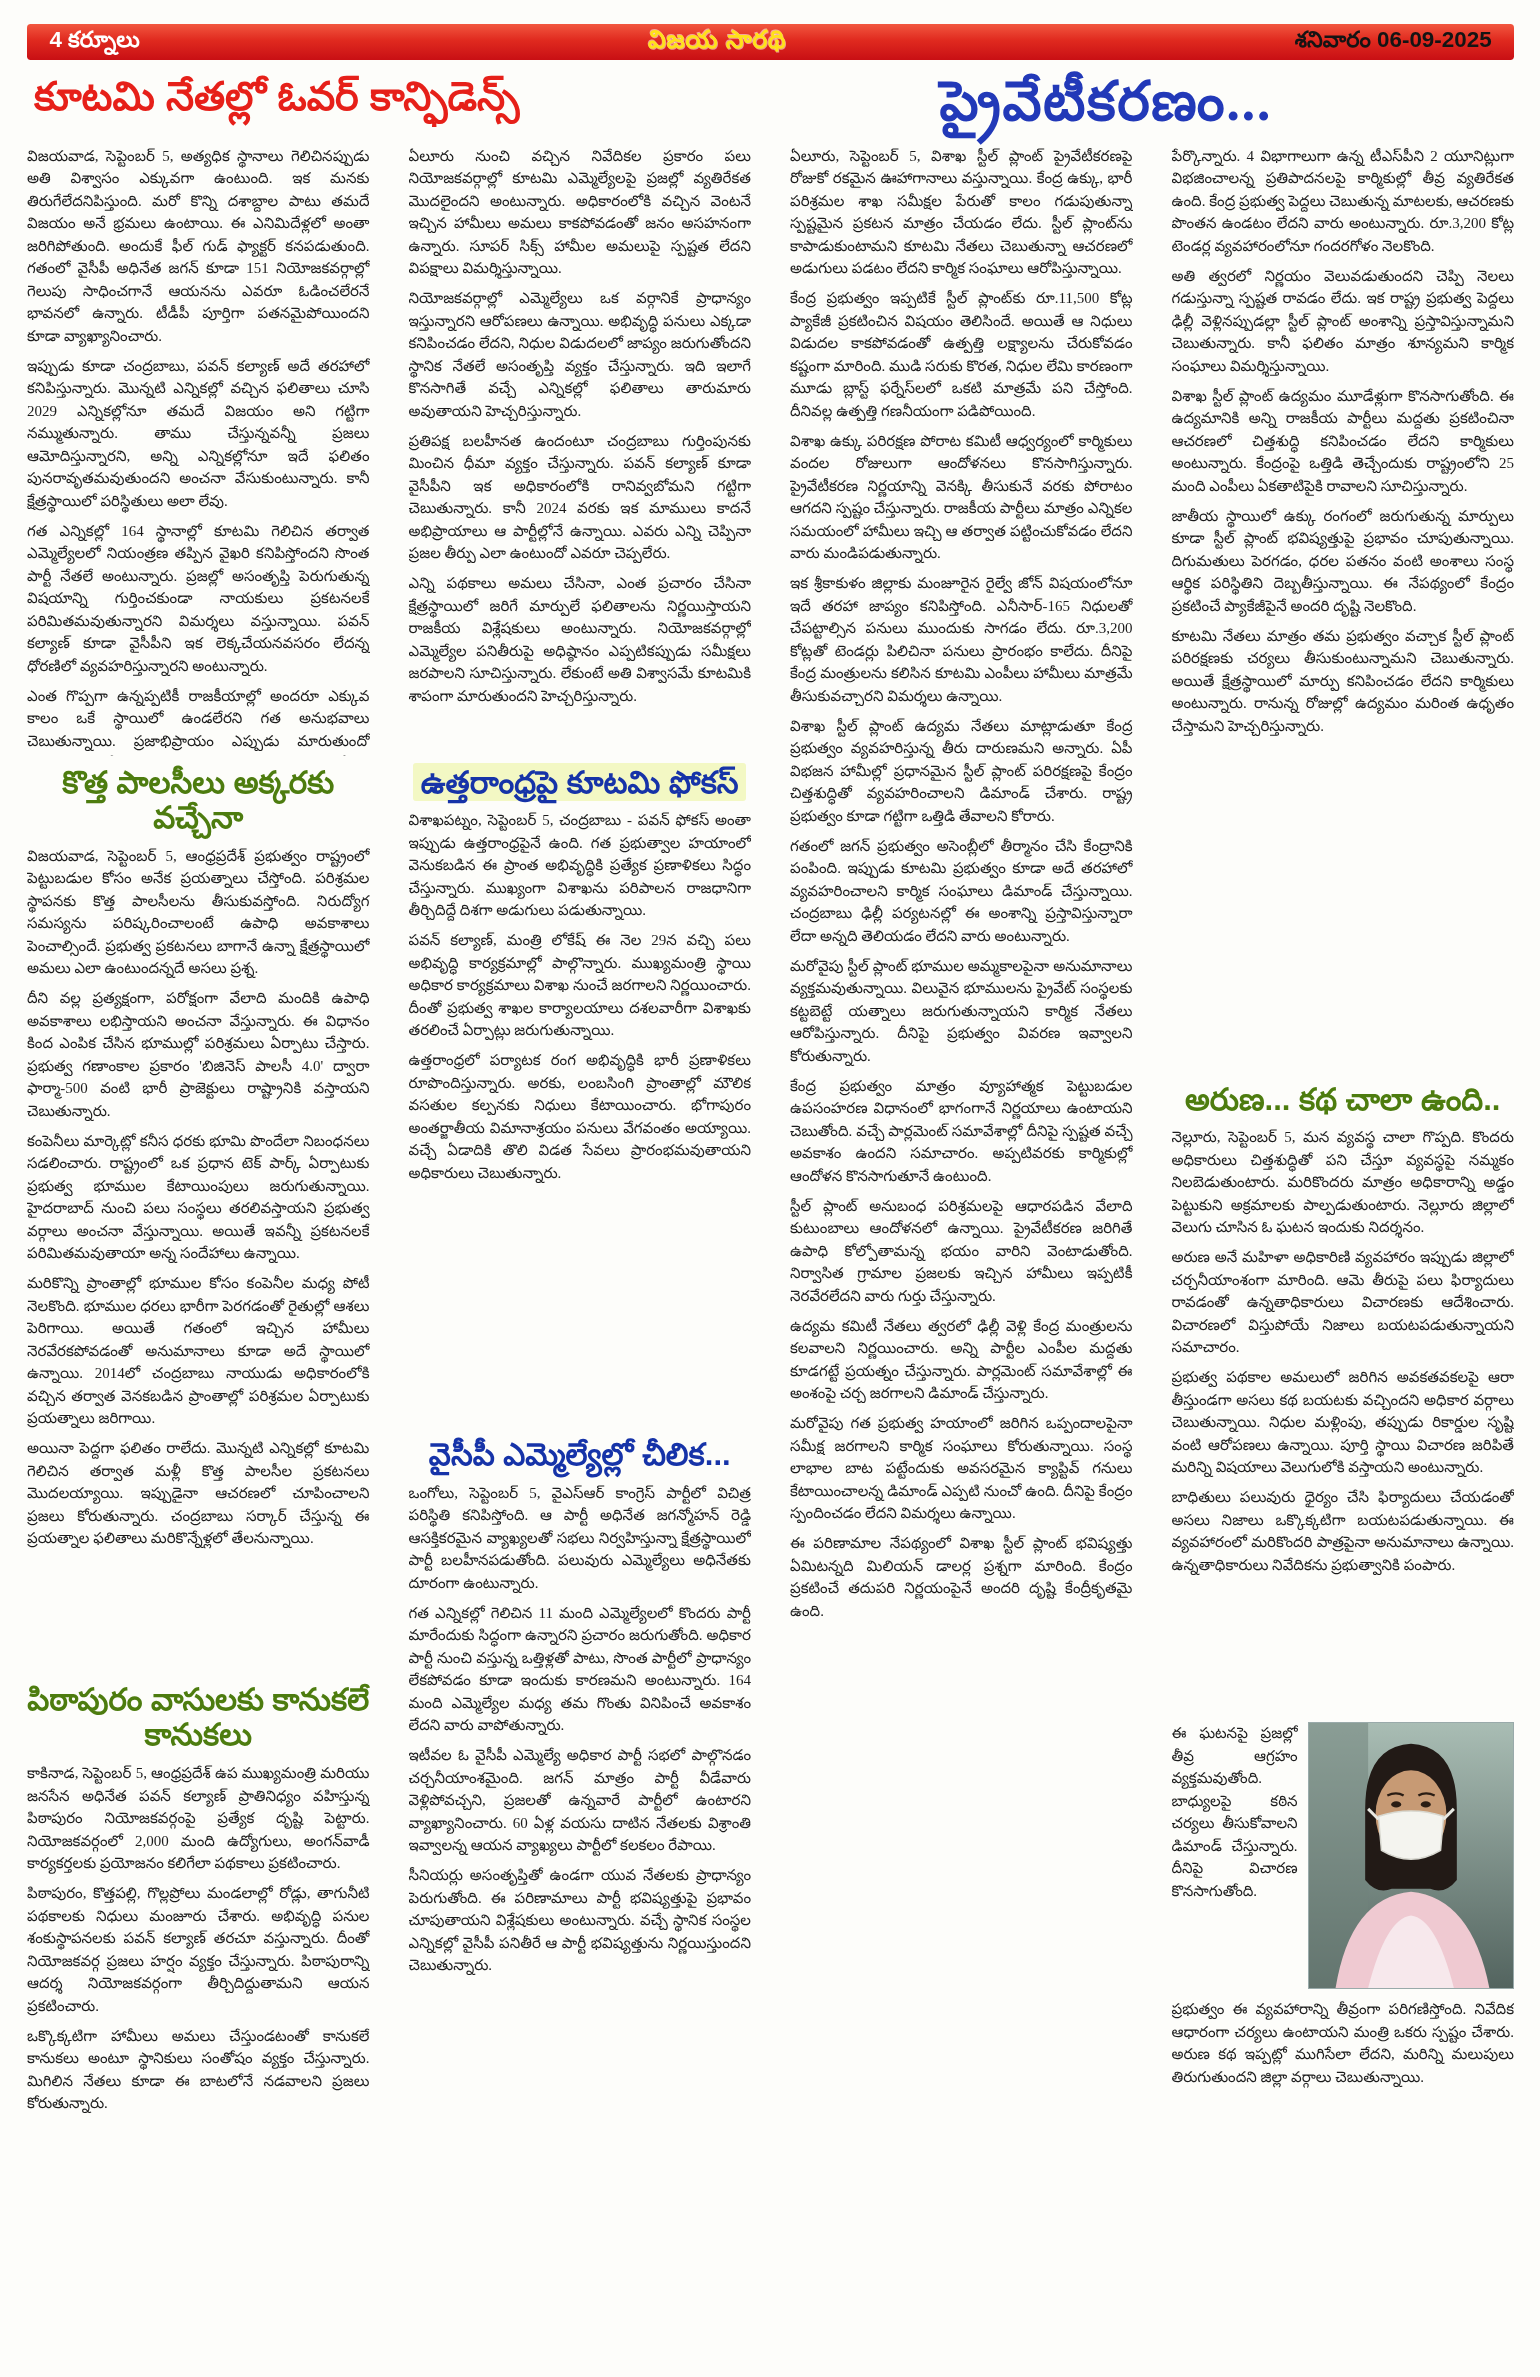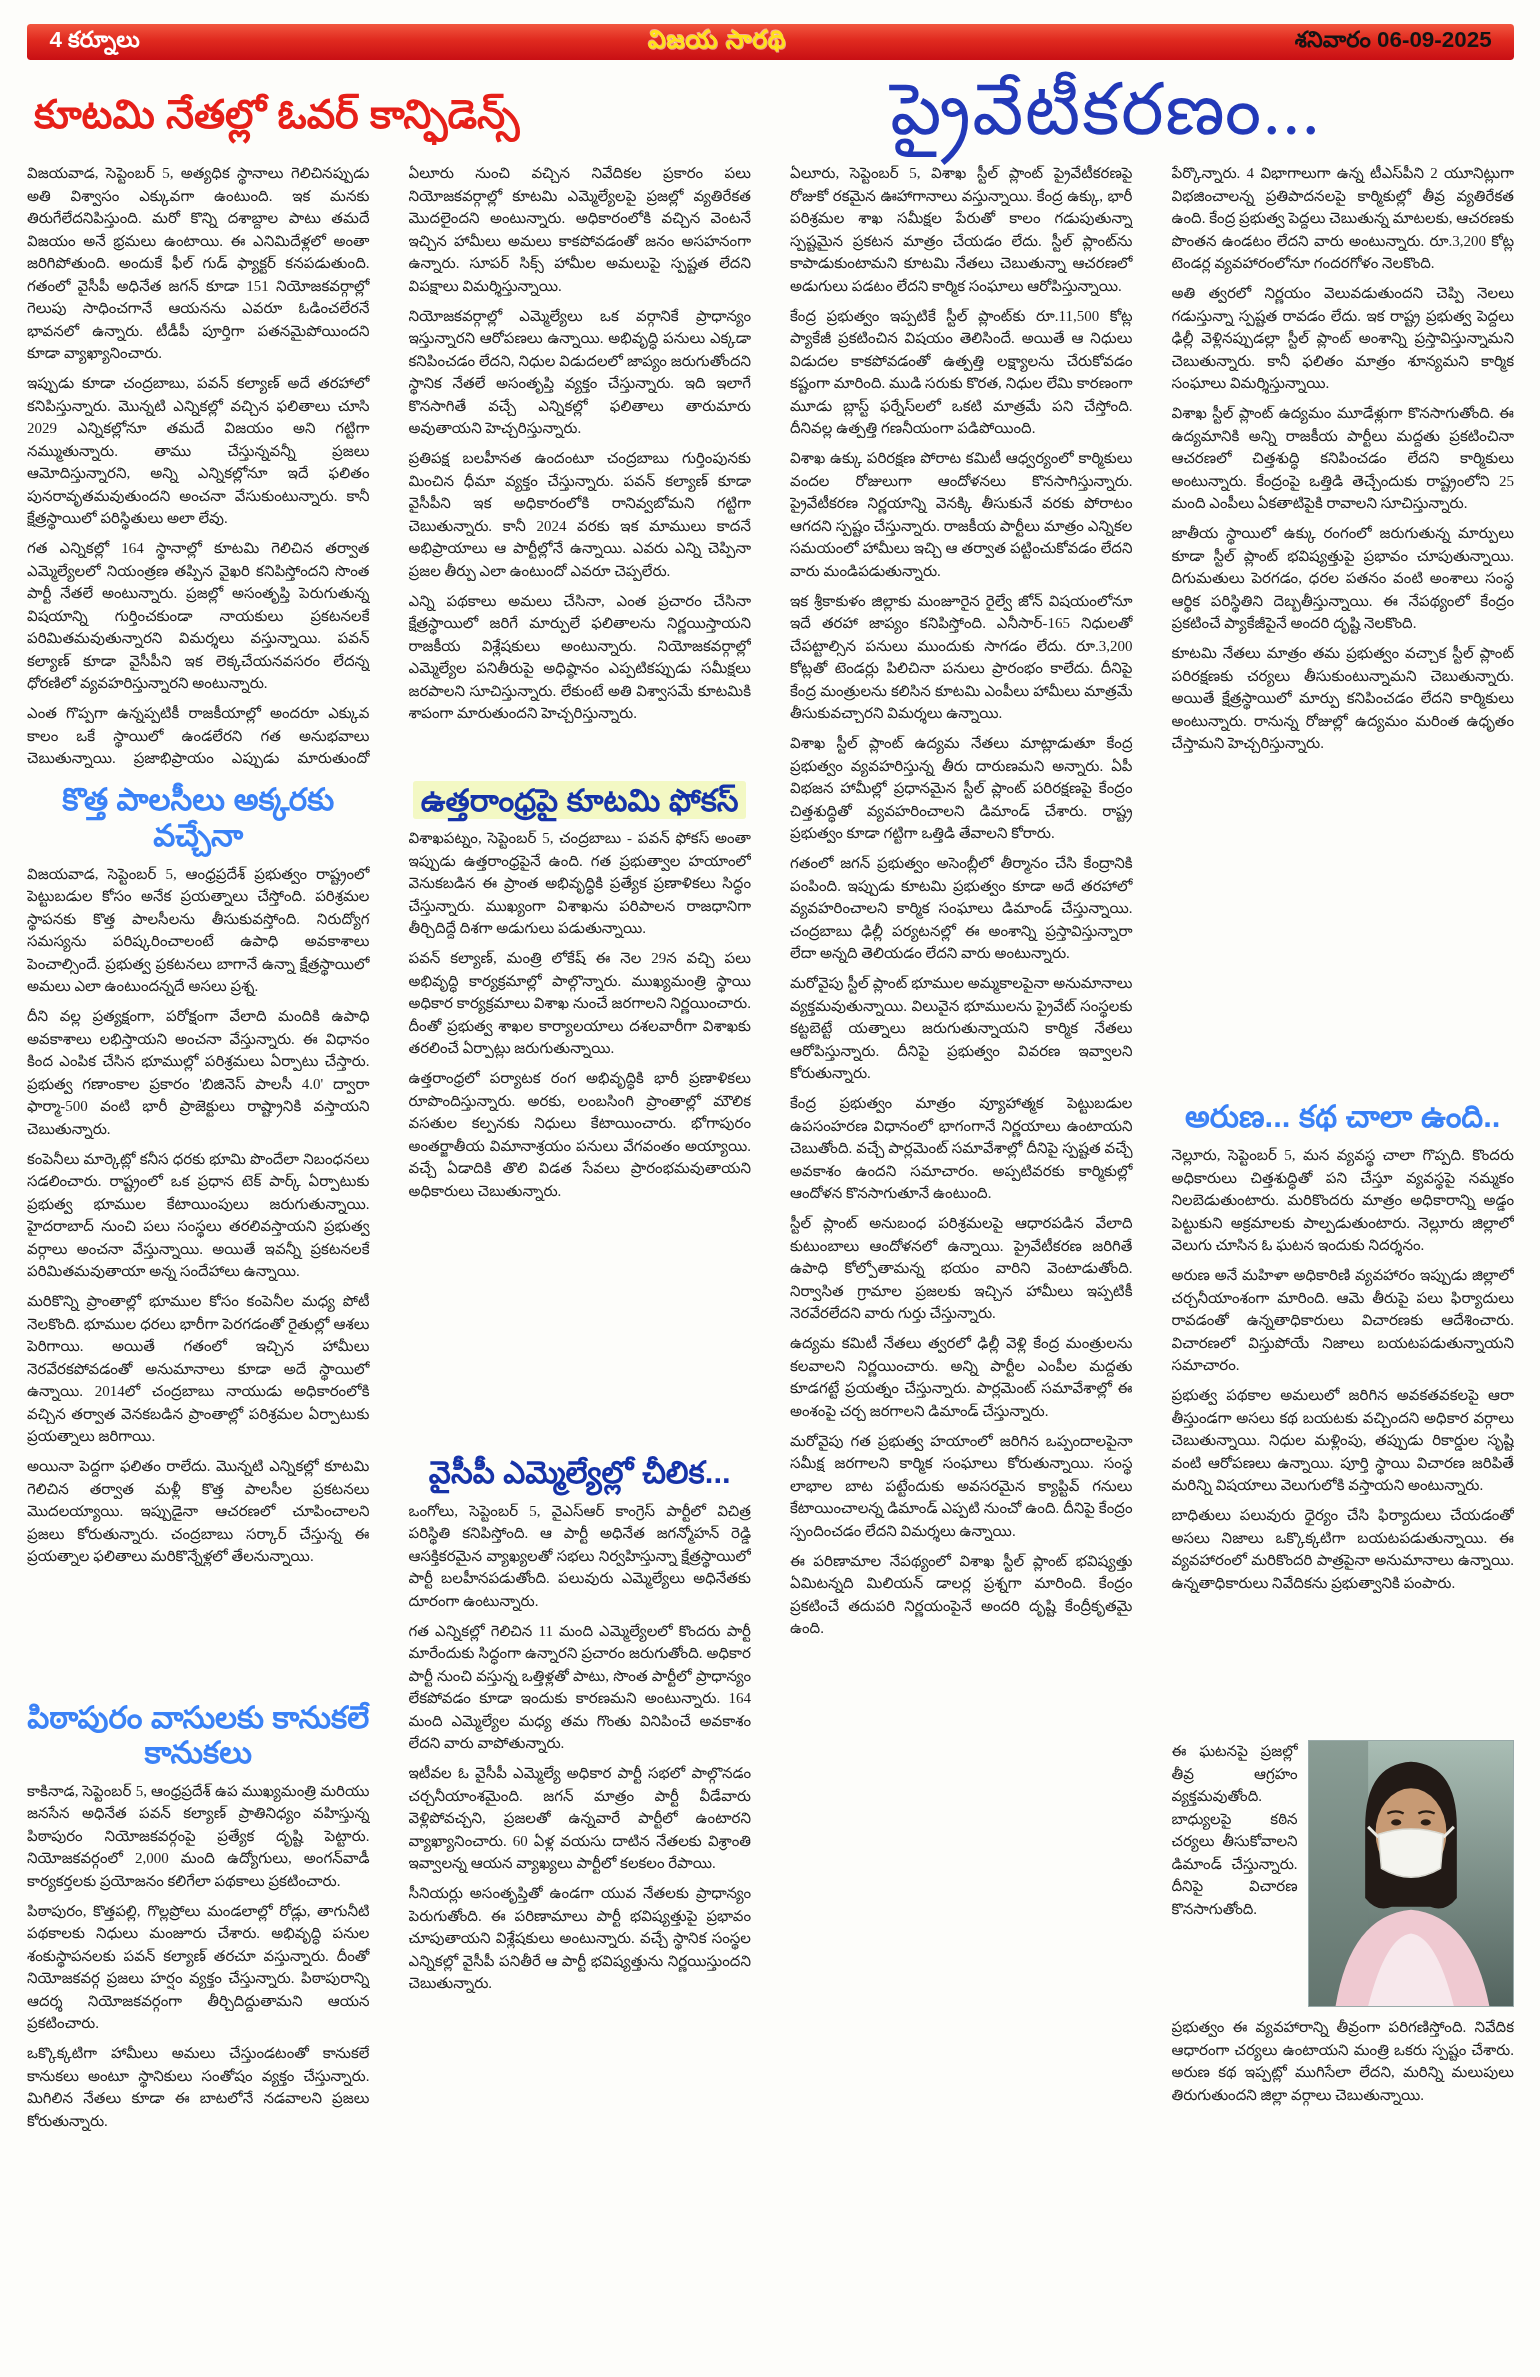--- a/index.html
+++ b/index.html
@@ -39,22 +39,22 @@
     font-family: "Liberation Sans", sans-serif;
     font-weight: 800;
     font-size: 40px;
     line-height: 1.1;
     padding-bottom: 13.4px;
   }
   .maintitle {
     flex: 1;
     color: #2239b8;
     font-family: "Liberation Serif", serif;
-    font-weight: normal;
-    font-size: 72px;
+    font-weight: bold;
+    font-size: 55px;
     line-height: 1.05;
     text-align: center;
     white-space: nowrap;
     letter-spacing: 1.5px;
   }
 
   
   .cols {
     margin: 13.4px 27px 0 27px;
     height: 2162px;
@@ -74,21 +74,21 @@
   .txt p { margin: 0 0 7.5px 0; }
   .grow { flex: 1; }
 
   .sub {
     font-family: "Liberation Sans", sans-serif;
     font-weight: 800;
     line-height: 1.15;
     text-align: center;
     margin: 9px 0 9px 0;
   }
-  .red  { color: #3b82f6; font-size: 31px; }
+  .red  { color: #4d7c0f; font-size: 31px; }
   .blue { color: #1633a8; font-size: 31px; text-align: center; }
   .hl   { background: #f3f8c4; padding: 1.5px 7.5px; border-radius: 3px;
           box-decoration-break: clone; -webkit-box-decoration-break: clone; }
 
   
   .photo-row { display: flex; gap: 10.4px; height: 276px; overflow: hidden; }
   .photo-row .side-txt { flex: 1; }
   .photo {
     flex: 0 0 206px;
     height: 267px;

